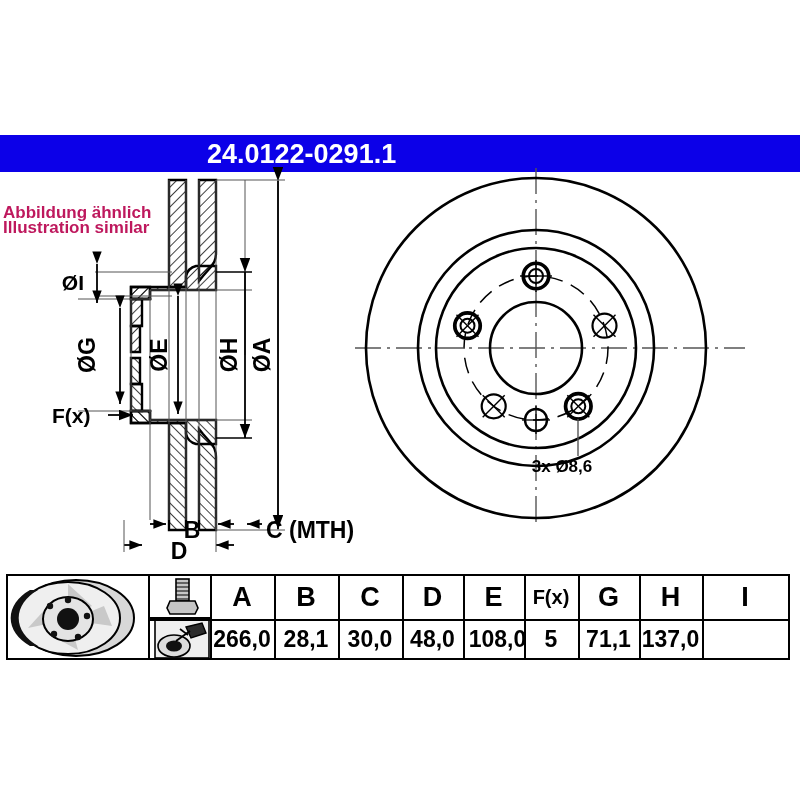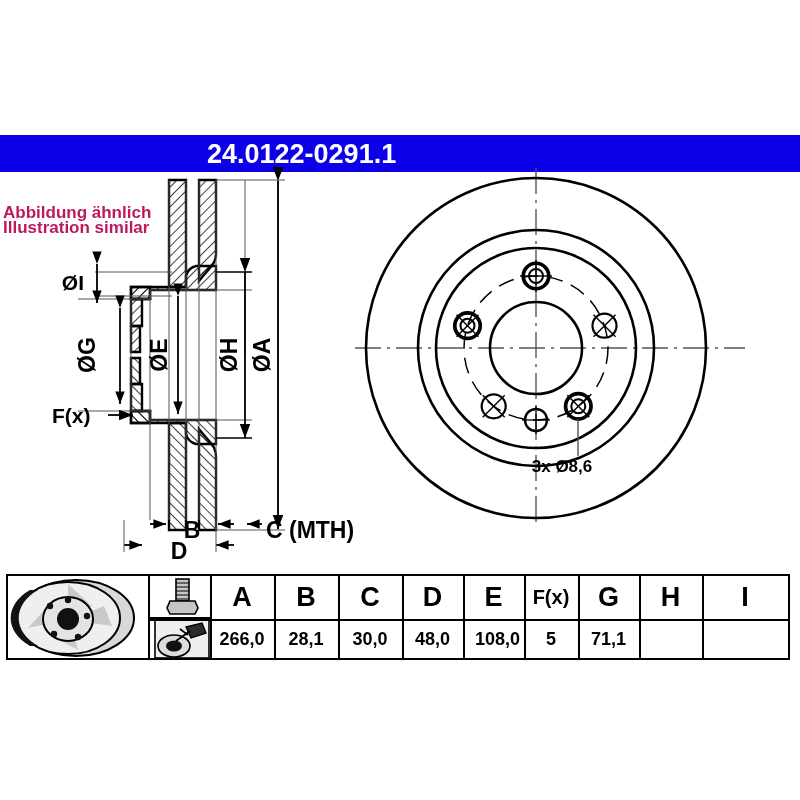--- a/index.html
+++ b/index.html
@@ -22,21 +22,21 @@
   #draw{position:absolute;left:0;top:0;width:800px;height:800px;}
 
   
   #spec{position:absolute;left:6px;top:574px;width:784px;height:86px;
         border:2px solid #000;box-sizing:border-box;background:#fff;}
   .vline{position:absolute;top:0;bottom:0;width:2px;background:#000;}
   .hline{position:absolute;height:2px;background:#000;}
   .cellhdr,.cellval{position:absolute;display:flex;align-items:center;justify-content:center;
                     font-weight:bold;color:#000;}
   .cellhdr{top:0;height:43px;font-size:27px;}
-  .cellval{top:43px;height:41px;font-size:18px;border-radius:11px;}
+  .cellval{top:43px;height:41px;font-size:23px;border-radius:11px;}
   .fxh{font-size:20px;}
   .icon-disc{position:absolute;left:0;top:0;width:140px;height:82px;}
   .icon-bolt{position:absolute;left:146px;top:1px;width:56px;height:41px;}
   .icon-tool{position:absolute;left:146px;top:43px;width:56px;height:40px;}
 </style>
 </head>
 <body>
 
 <div id="sheet">
 
@@ -294,15 +294,16 @@
     <div class="cellhdr" style="left:631px;width:63px">H</div>
     <div class="cellhdr" style="left:694px;width:86px">I</div>
 
     <div class="cellval" style="left:202px;width:64px">266,0</div>
     <div class="cellval" style="left:266px;width:64px">28,1</div>
     <div class="cellval" style="left:330px;width:64px">30,0</div>
     <div class="cellval" style="left:394px;width:61px">48,0</div>
     <div class="cellval" style="left:459px;width:61px">108,0</div>
     <div class="cellval" style="left:516px;width:54px">5</div>
     <div class="cellval" style="left:570px;width:61px">71,1</div>
+    <div class="cellval" style="left:631px;width:63px">137,0</div>
   </div>
 
 </div>
 
 </body></html>

